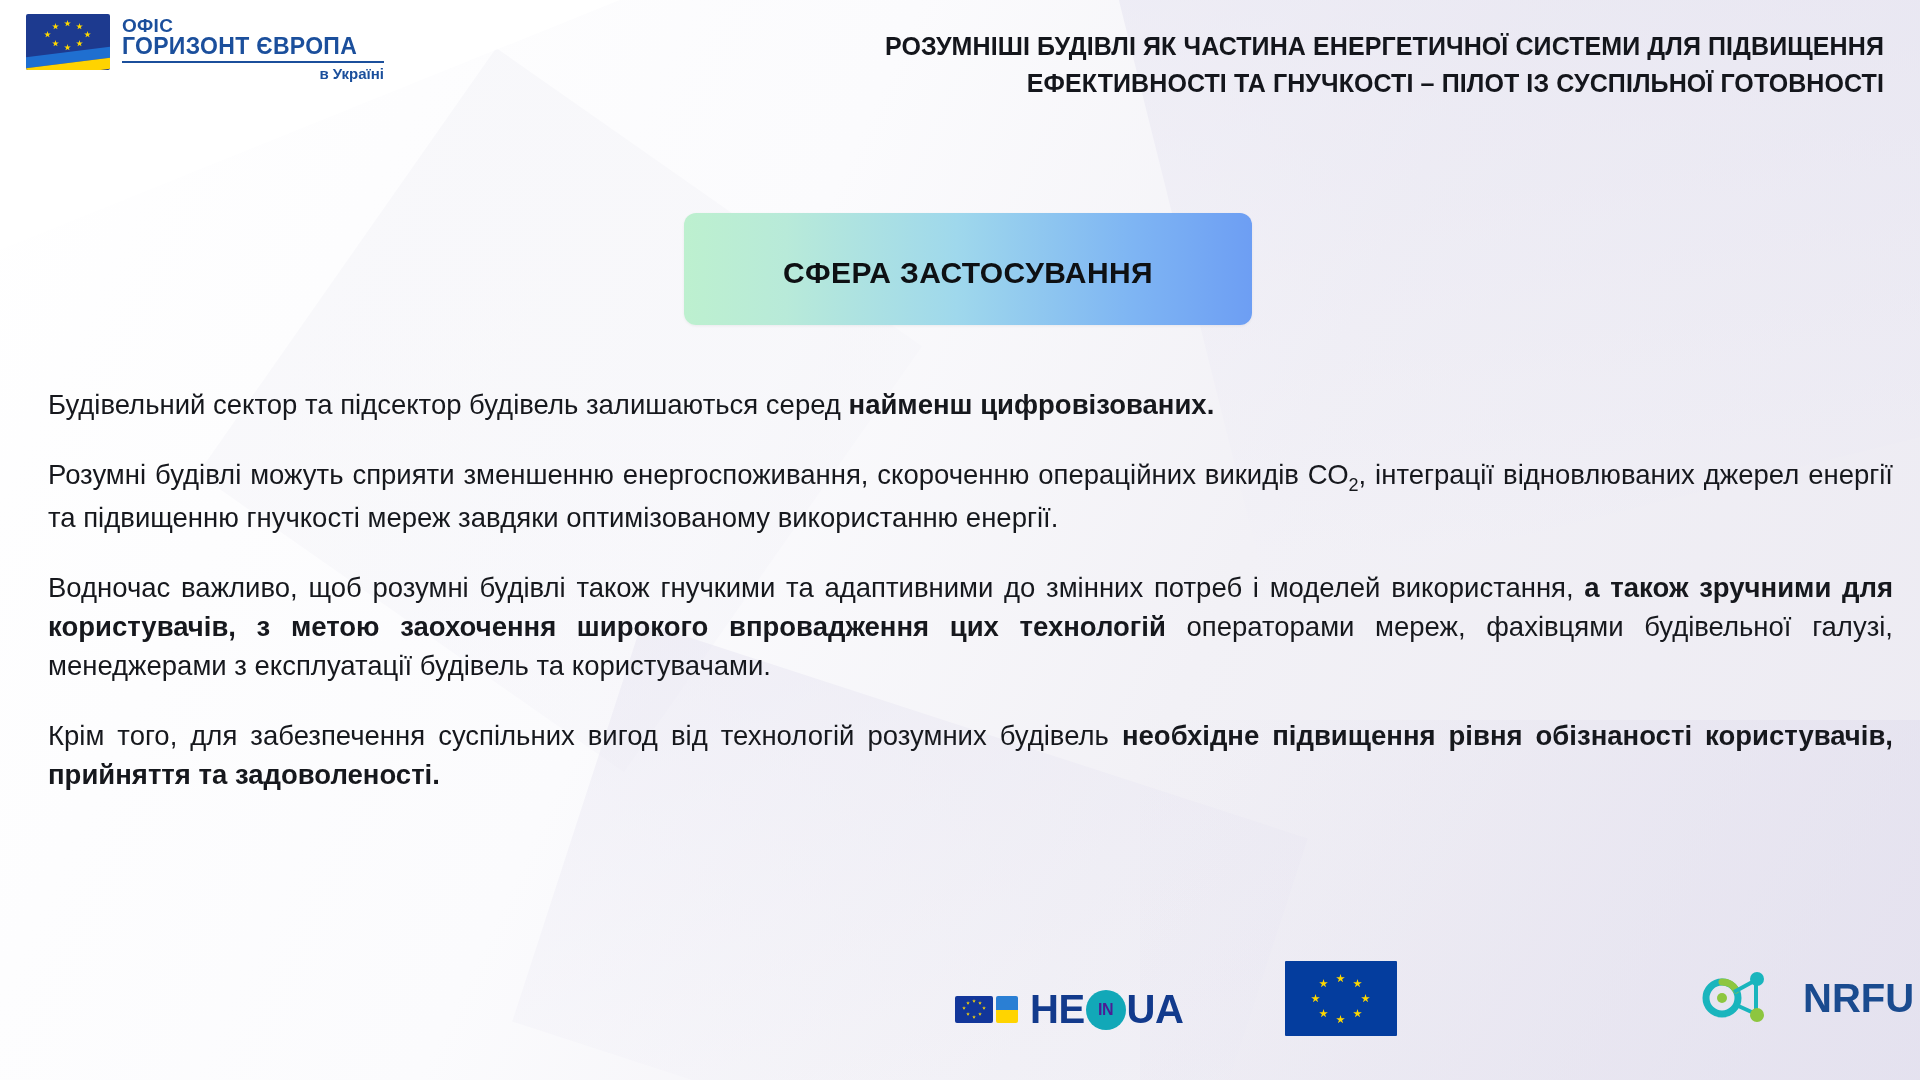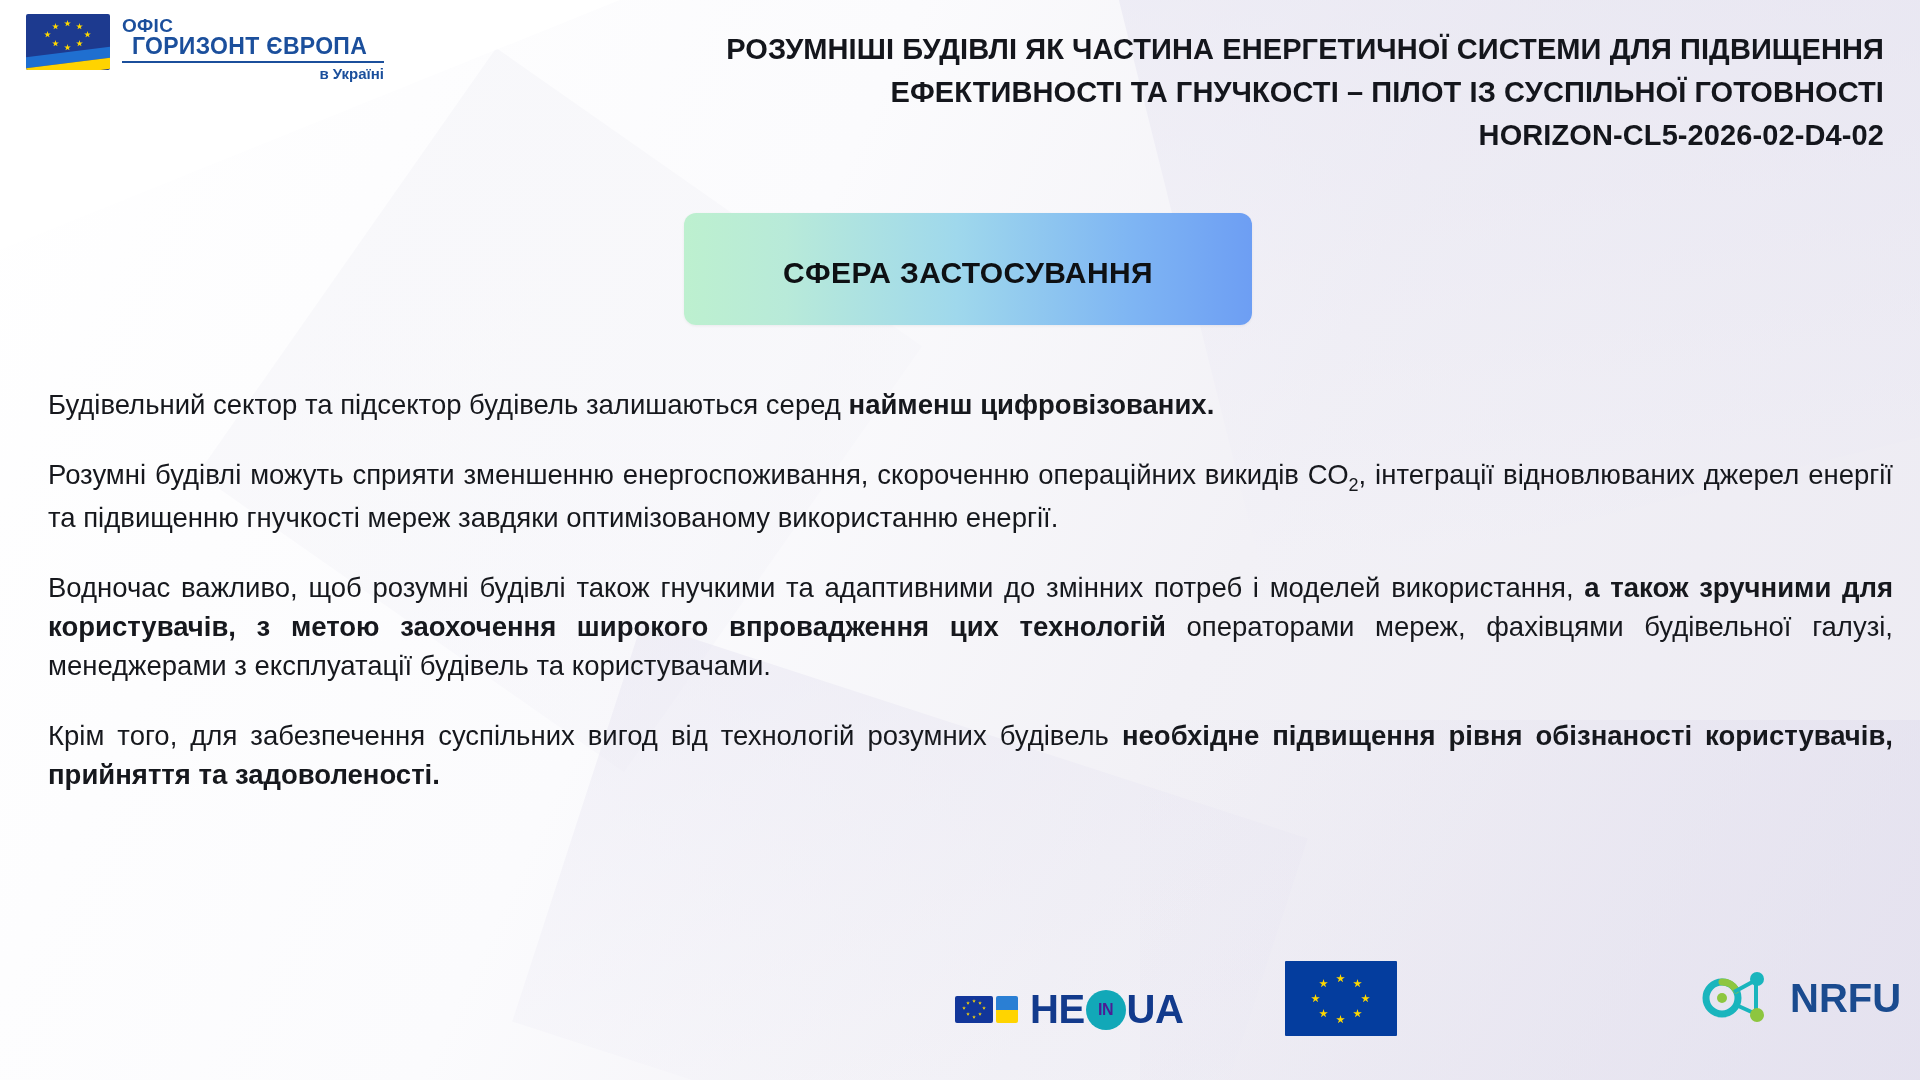--- a/index.html
+++ b/index.html
@@ -109,21 +109,20 @@
     font-size: 19px;
     font-weight: 700;
     color: #1b4f9c;
     letter-spacing: 0.3px;
   }
   .logo-text .l2 {
     font-size: 23px;
     font-weight: 700;
     color: #1b4f9c;
     letter-spacing: 0.3px;
-    margin-left: 10px;
   }
   .logo-text .l3 {
     font-size: 15px;
     font-weight: 700;
     color: #1b4f9c;
     text-align: right;
     margin-top: 3px;
   }
   .logo-rule {
     width: 262px;
@@ -131,21 +130,21 @@
     background: #1b4f9c;
     margin: 2px 0 1px 0;
   }
 
   .title {
     position: absolute;
     top: 28px;
     left: 390px;
     right: 36px;
     text-align: right;
-    font-size: 29px;
+    font-size: 25px;
     font-weight: 700;
     color: #14161c;
     line-height: 1.48;
     letter-spacing: 0.1px;
   }
 
   
   .pill {
     position: absolute;
     top: 213px;
@@ -275,21 +274,21 @@
     line-height: 1.28;
   }
   .funded .txt .b { font-weight: 700; }
 
   .nrfu {
     position: absolute;
     left: 1700px;
     bottom: 8px;
     display: flex;
     align-items: center;
-    gap: 12px;
+    gap: 25px;
   }
   .nrfu .mark { width: 78px; height: 64px; }
   .nrfu .word {
     font-size: 40px;
     font-weight: 700;
     color: #1a4b8f;
     letter-spacing: 0px;
   }
 </style>
 </head>
@@ -326,21 +325,20 @@
         <div class="l1">ОФІС</div>
         <div class="l2">ГОРИЗОНТ ЄВРОПА</div>
         <div class="logo-rule"></div>
         <div class="l3">в Україні</div>
       </div>
     </div>
 
     <div class="title">
       <div>РОЗУМНІШІ БУДІВЛІ ЯК ЧАСТИНА ЕНЕРГЕТИЧНОЇ СИСТЕМИ ДЛЯ ПІДВИЩЕННЯ</div>
       <div>ЕФЕКТИВНОСТІ ТА ГНУЧКОСТІ – ПІЛОТ ІЗ СУСПІЛЬНОЇ ГОТОВНОСТІ</div>
-      <div>HORIZON-CL5-2026-02-D4-02</div>
     </div>
   </div>
 
   <div class="pill">
     <span>СФЕРА ЗАСТОСУВАННЯ</span>
   </div>
 
   <div class="body">
 
     <p><span>Будівельний сектор та підсектор будівель залишаються серед </span><b>найменш цифровізованих.</b></p>

